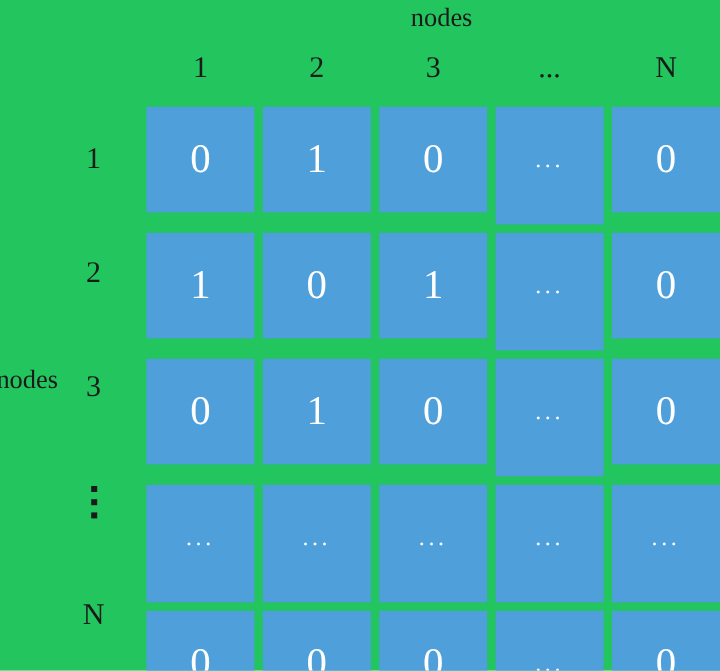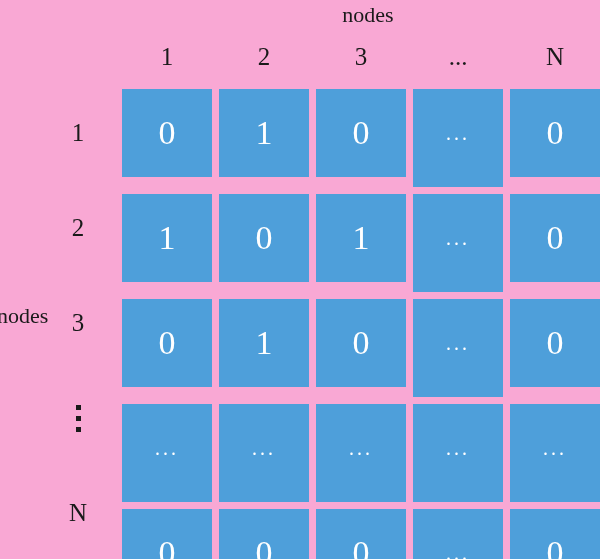--- a/index.html
+++ b/index.html
@@ -5,21 +5,21 @@
 <style>
   html, body {
     margin: 0;
     padding: 0;
     background: #ffffff;
   }
   #canvas {
     position: relative;
     width: 600px;
     height: 559px;
-    background: #f9a8d4;
+    background: #22c55e;
     overflow: hidden;
     font-family: "Liberation Serif", "DejaVu Serif", serif;
     color: #1a1a1a;
   }
 
   
   .axis-title {
     position: absolute;
     font-size: 22px;
     line-height: 1;

